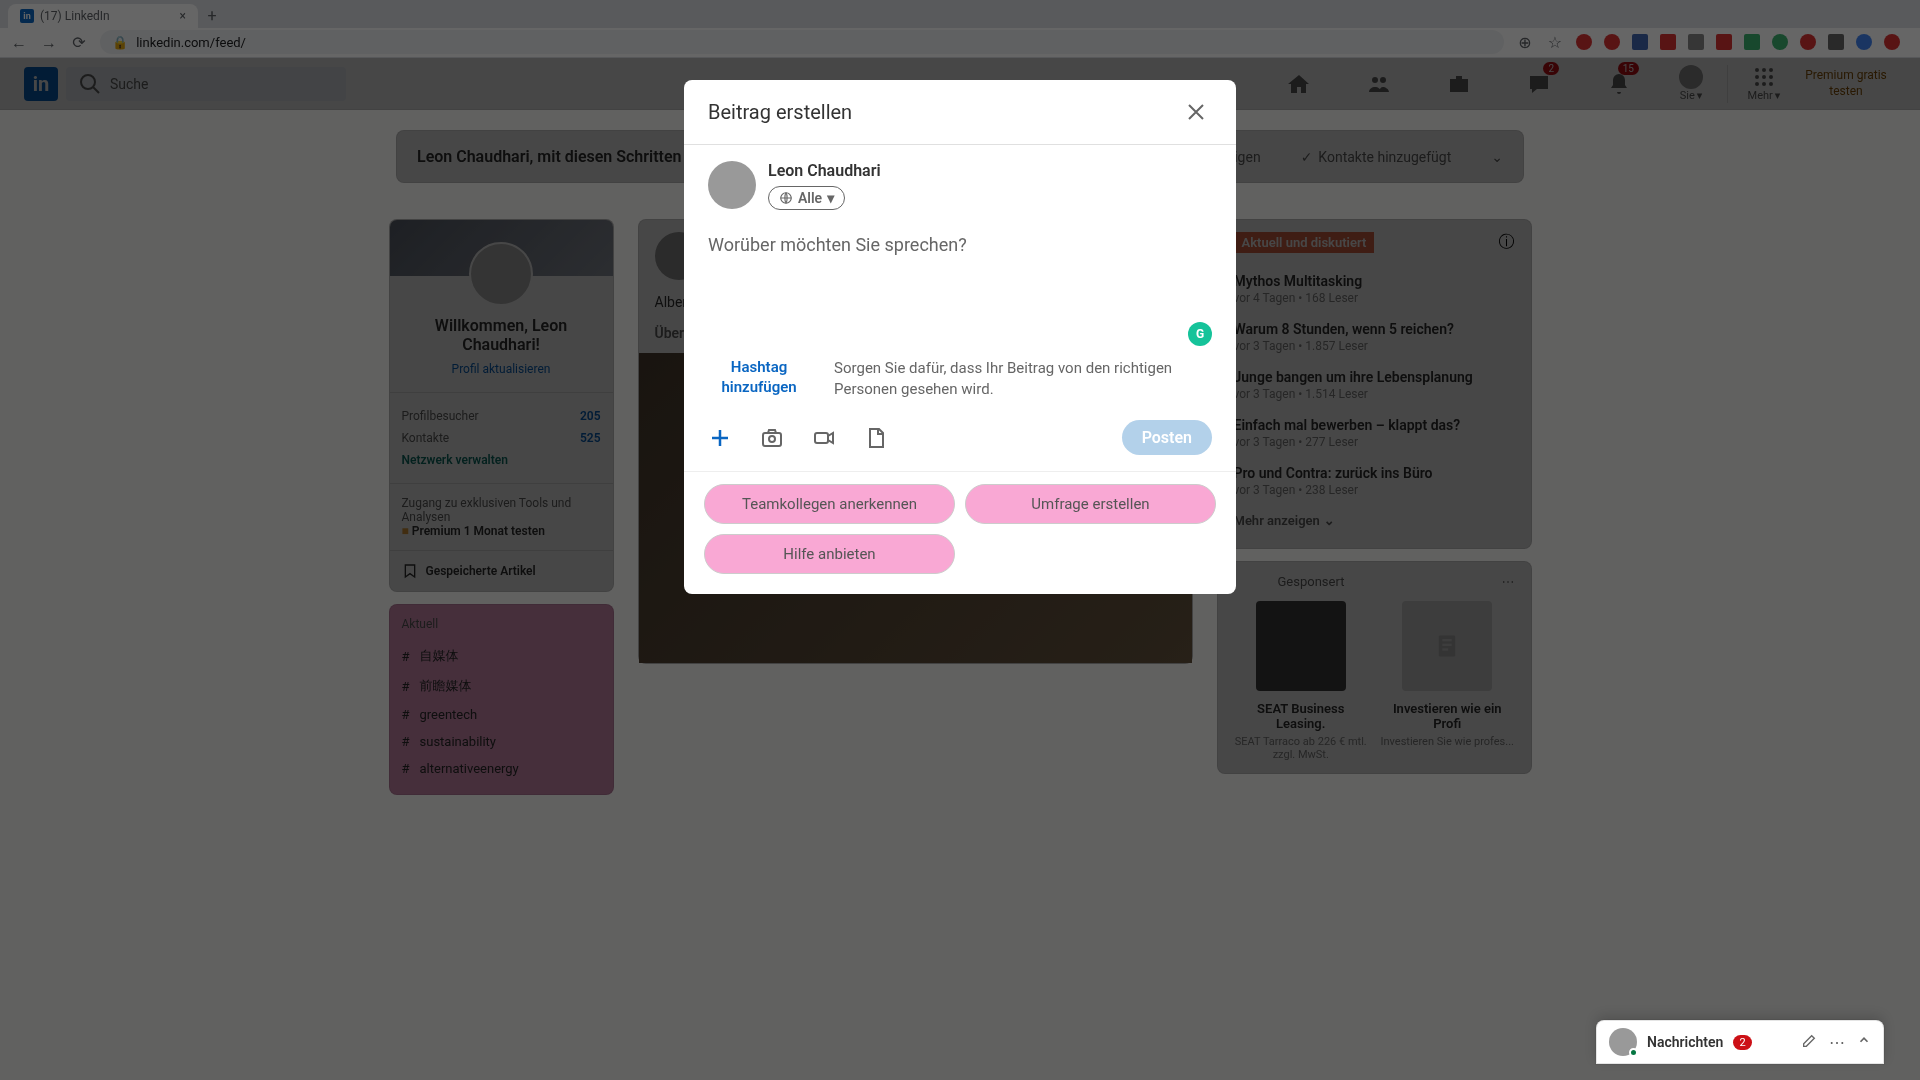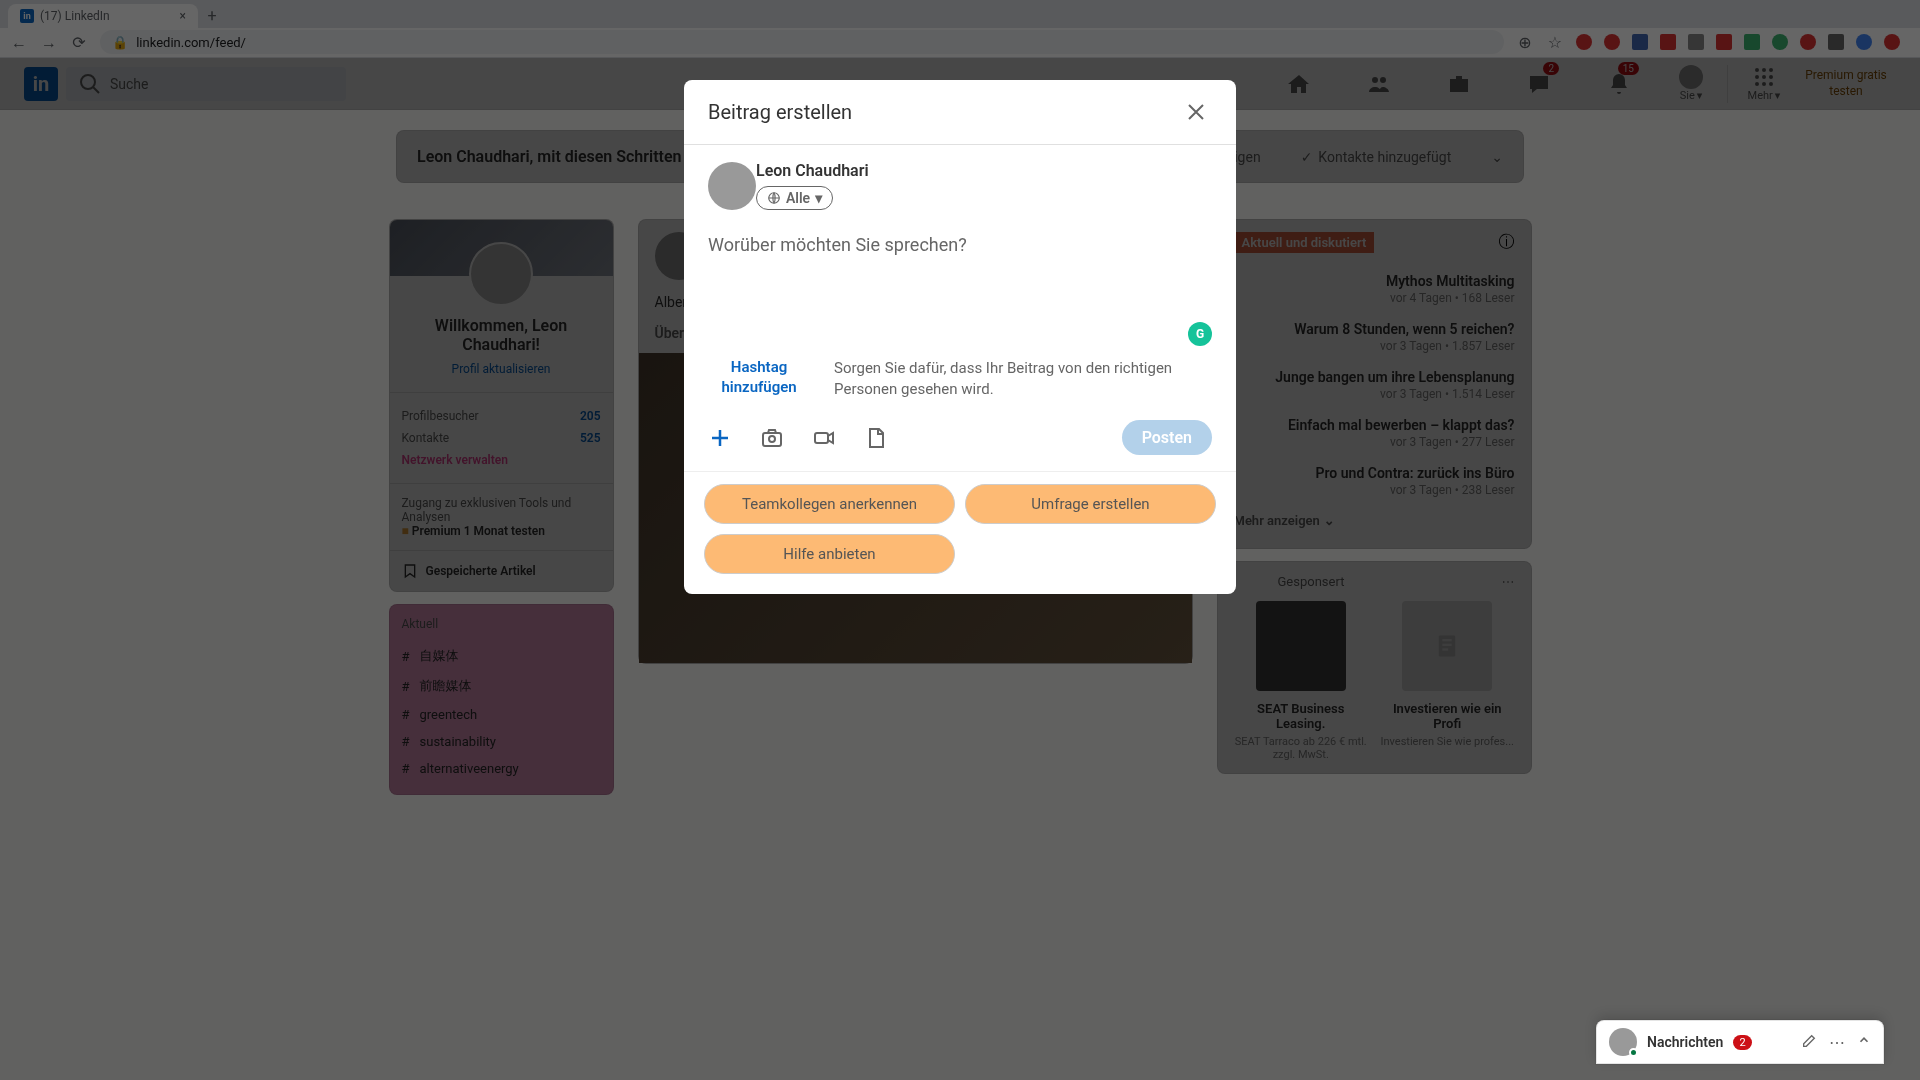--- a/index.html
+++ b/index.html
@@ -45,76 +45,76 @@
 
 .profile-card { background: #fff; border: 1px solid rgba(0,0,0,0.08); border-radius: 8px; margin-bottom: 12px; overflow: hidden; }
 .profile-banner { height: 56px; background: linear-gradient(135deg, #6b7280, #9ca3af); position: relative; }
 .profile-avatar { width: 64px; height: 64px; border-radius: 50%; background: #bbb; border: 2px solid #fff; position: absolute; left: 50%; transform: translateX(-50%); top: 22px; }
 .profile-body { padding: 40px 12px 16px; text-align: center; }
 .profile-name { font-size: 16px; font-weight: 600; color: #333; }
 .profile-link { font-size: 12px; color: #0a66c2; margin-top: 8px; }
 .profile-stats { border-top: 1px solid #e0e0e0; padding: 12px; }
 .stat-row { display: flex; justify-content: space-between; font-size: 12px; color: #666; padding: 4px 0; }
 .stat-val { color: #0a66c2; font-weight: 600; }
-.stat-manage { font-size: 12px; font-weight: 600; color: #ec4899; padding: 4px 0; }
+.stat-manage { font-size: 12px; font-weight: 600; color: #0f766e; padding: 4px 0; }
 .premium-block { border-top: 1px solid #e0e0e0; padding: 12px; font-size: 12px; color: #666; }
 .premium-line { font-weight: 600; color: #333; }
 .saved-block { border-top: 1px solid #e0e0e0; padding: 12px; display: flex; align-items: center; gap: 8px; font-size: 12px; font-weight: 600; color: #333; }
 
 .hashtag-card { background: #f9a8d4; border: 1px solid rgba(0,0,0,0.08); border-radius: 8px; padding: 12px; }
 .hashtag-title { font-size: 12px; color: #666; margin-bottom: 10px; }
 .hashtag-item { display: flex; align-items: center; gap: 10px; padding: 6px 0; font-size: 13px; color: #333; }
 
 .feed-post { background: #fff; border: 1px solid rgba(0,0,0,0.08); border-radius: 8px; margin-bottom: 12px; }
 .post-head { padding: 12px 16px; display: flex; align-items: center; gap: 10px; }
 .post-avatar { width: 48px; height: 48px; border-radius: 50%; background: #999; }
 .post-author { font-size: 14px; font-weight: 600; }
 .post-body { padding: 0 16px 12px; font-size: 14px; color: #333; line-height: 1.5; }
 .post-translate { padding: 0 16px 12px; font-size: 14px; color: #666; font-weight: 600; }
 .post-image { width: 100%; height: 310px; background: linear-gradient(135deg, #5a4a3a, #8b7355); }
 
 .news-card { background: #fff; border: 1px solid rgba(0,0,0,0.08); border-radius: 8px; padding: 12px 16px; margin-bottom: 12px; }
 .news-head { display: flex; justify-content: space-between; align-items: center; margin-bottom: 12px; }
 .news-title { background: #e06847; color: #fff; font-size: 13px; font-weight: 600; padding: 3px 8px; }
-.news-item { padding: 8px 0; text-align: right; }
+.news-item { padding: 8px 0; }
 .news-headline { font-size: 14px; font-weight: 600; color: #333; }
 .news-meta { font-size: 12px; color: #888; margin-top: 2px; }
 .news-more { font-size: 13px; color: #666; font-weight: 600; padding: 8px 0; display: flex; align-items: center; gap: 4px; }
 
 .sponsor-card { background: #fff; border: 1px solid rgba(0,0,0,0.08); border-radius: 8px; padding: 12px 16px; }
 .sponsor-head { display: flex; justify-content: space-between; font-size: 13px; color: #666; margin-bottom: 12px; margin-left: 44px; }
 .ads { display: flex; gap: 12px; }
 .ad { flex: 1; text-align: center; }
 .ad-img { width: 90px; height: 90px; background: #444; margin: 0 auto 10px; border-radius: 4px; }
 .ad-placeholder { background: #d9d9d9; display:flex; align-items:center; justify-content:center; }
 .ad-title { font-size: 13px; font-weight: 600; color: #333; }
 .ad-sub { font-size: 11px; color: #888; margin-top: 4px; }
 
 
 .overlay { position: absolute; inset: 0; background: rgba(0,0,0,0.6); display: flex; align-items: flex-start; justify-content: center; padding-top: 80px; }
 .modal { width: 552px; background: #fff; border-radius: 8px; overflow: hidden; }
 .modal-head { padding: 16px 24px; display: flex; align-items: center; justify-content: space-between; border-bottom: 1px solid #e0e0e0; }
 .modal-title { font-size: 20px; font-weight: 400; color: #333; }
 .modal-close { width: 32px; height: 32px; display: flex; align-items: center; justify-content: center; color: #666; cursor: pointer; }
-.modal-user { padding: 16px 24px 8px; display: flex; align-items: center; }
+.modal-user { padding: 16px 24px 8px; display: flex; gap: 12px; }
 .modal-avatar { width: 48px; height: 48px; border-radius: 50%; background: #999; }
 .modal-user-info { display: flex; flex-direction: column; gap: 6px; }
 .modal-user-name { font-size: 16px; font-weight: 600; color: #333; }
 .audience-btn { border: 1px solid #666; border-radius: 16px; padding: 3px 10px; display: inline-flex; align-items: center; gap: 5px; font-size: 14px; color: #666; font-weight: 600; width: fit-content; }
 .modal-editor { padding: 16px 24px; min-height: 140px; position: relative; }
 .editor-placeholder { font-size: 18px; color: #666; }
 .grammarly-badge { position: absolute; right: 24px; bottom: 12px; width: 24px; height: 24px; background: #15c39a; border-radius: 50%; display: flex; align-items: center; justify-content: center; color: #fff; font-size: 12px; font-weight: bold; }
 .modal-hashtag-row { padding: 0 24px 12px; display: flex; gap: 24px; align-items: flex-start; }
 .hashtag-btn { color: #0a66c2; font-size: 15px; font-weight: 600; text-align: center; line-height: 1.3; }
 .hashtag-hint { font-size: 15px; color: #666; line-height: 1.4; }
 .modal-toolbar { padding: 8px 24px 16px; display: flex; align-items: center; gap: 28px; }
 .tool-icon { width: 24px; height: 24px; display: flex; align-items: center; justify-content: center; color: #666; }
 .post-btn { margin-left: auto; background: #b3d1ea; color: #fff; font-size: 16px; font-weight: 600; padding: 8px 20px; border-radius: 20px; }
 .modal-suggestions { padding: 12px 20px 20px; border-top: 1px solid #eee; display: grid; grid-template-columns: 1fr 1fr; gap: 10px; }
-.suggestion-btn { border: 1px solid #ccc; border-radius: 24px; padding: 10px; text-align: center; font-size: 15px; color: #555; background: #fdba74; }
+.suggestion-btn { border: 1px solid #ccc; border-radius: 24px; padding: 10px; text-align: center; font-size: 15px; color: #555; background: #f9a8d4; }
 
 
 .msg-dock { position: absolute; bottom: 16px; right: 36px; width: 288px; height: 44px; background: #fff; border: 1px solid rgba(0,0,0,0.1); border-radius: 8px 8px 0 0; display: flex; align-items: center; padding: 0 12px; gap: 10px; box-shadow: 0 0 0 1px rgba(0,0,0,0.05), 0 -4px 12px rgba(0,0,0,0.15); }
 .msg-avatar { width: 28px; height: 28px; border-radius: 50%; background: #999; position: relative; }
 .msg-presence { position: absolute; bottom: -1px; right: -1px; width: 9px; height: 9px; background: #057642; border: 2px solid #fff; border-radius: 50%; }
 .msg-label { font-size: 14px; font-weight: 600; color: #333; }
 .msg-badge { background: #cc1016; color: #fff; border-radius: 10px; padding: 1px 6px; font-size: 11px; }
 .msg-actions { margin-left: auto; display: flex; gap: 12px; color: #666; }
 
 .dim { filter: brightness(0.7); }

